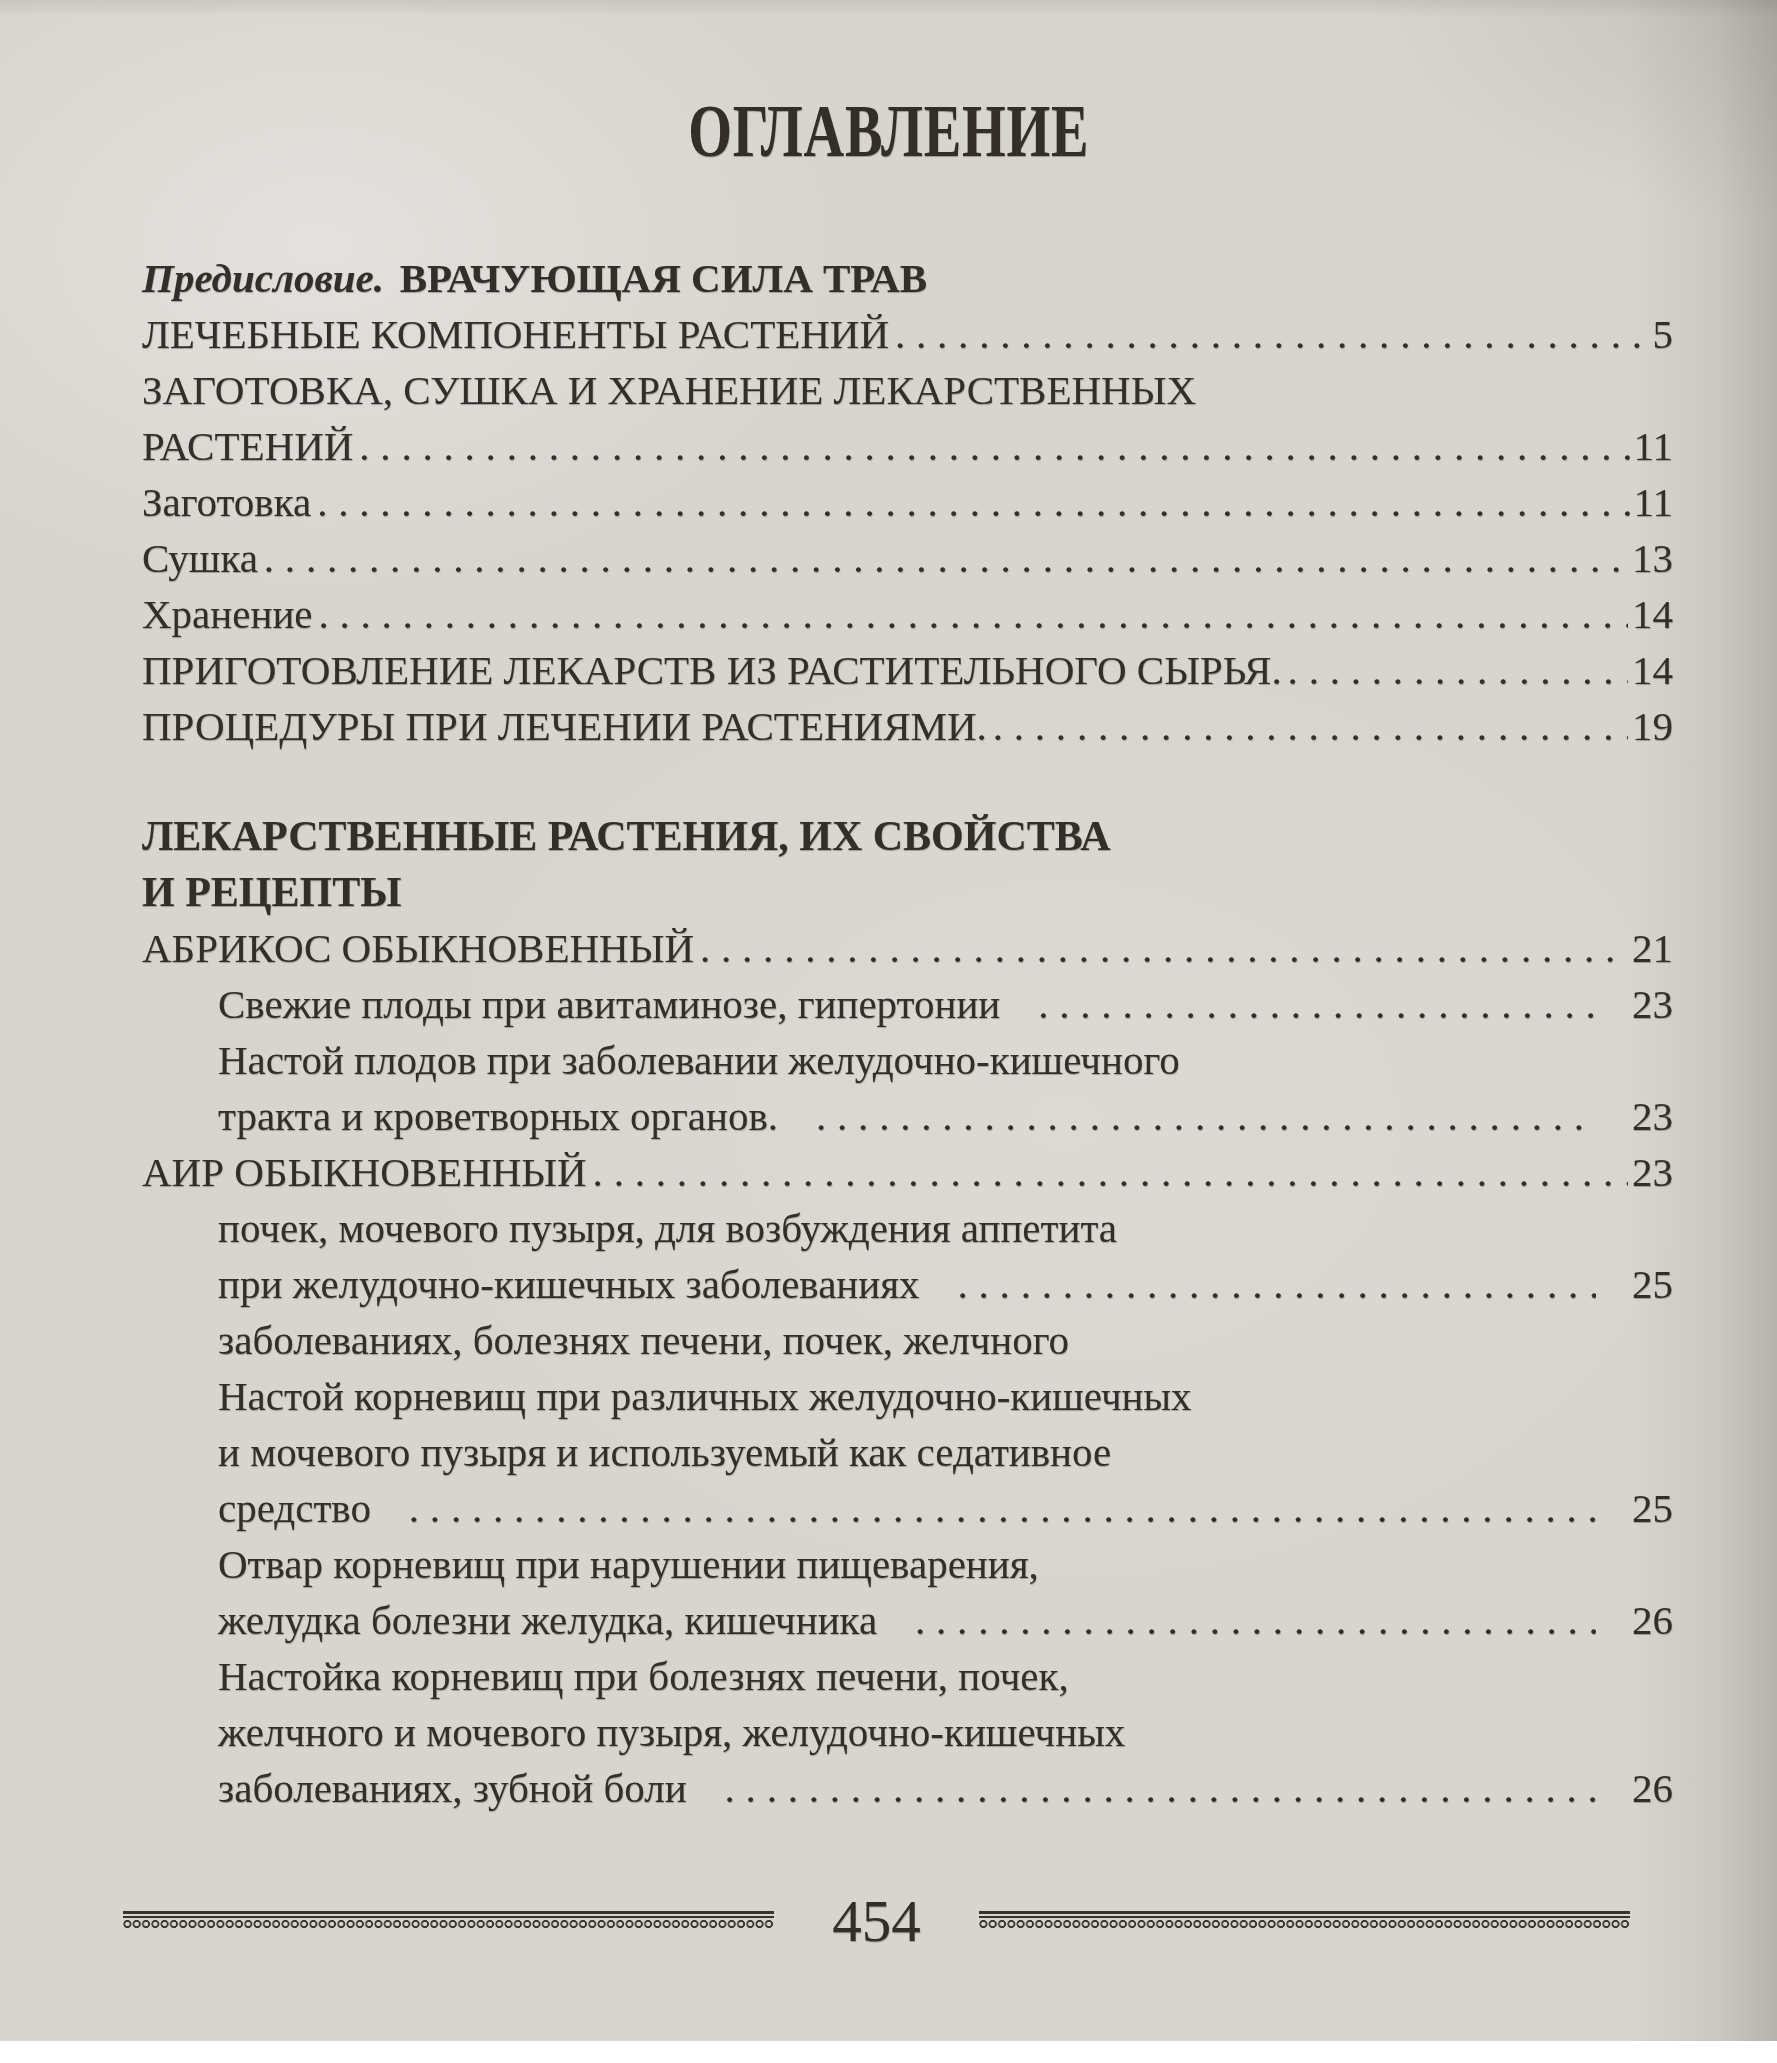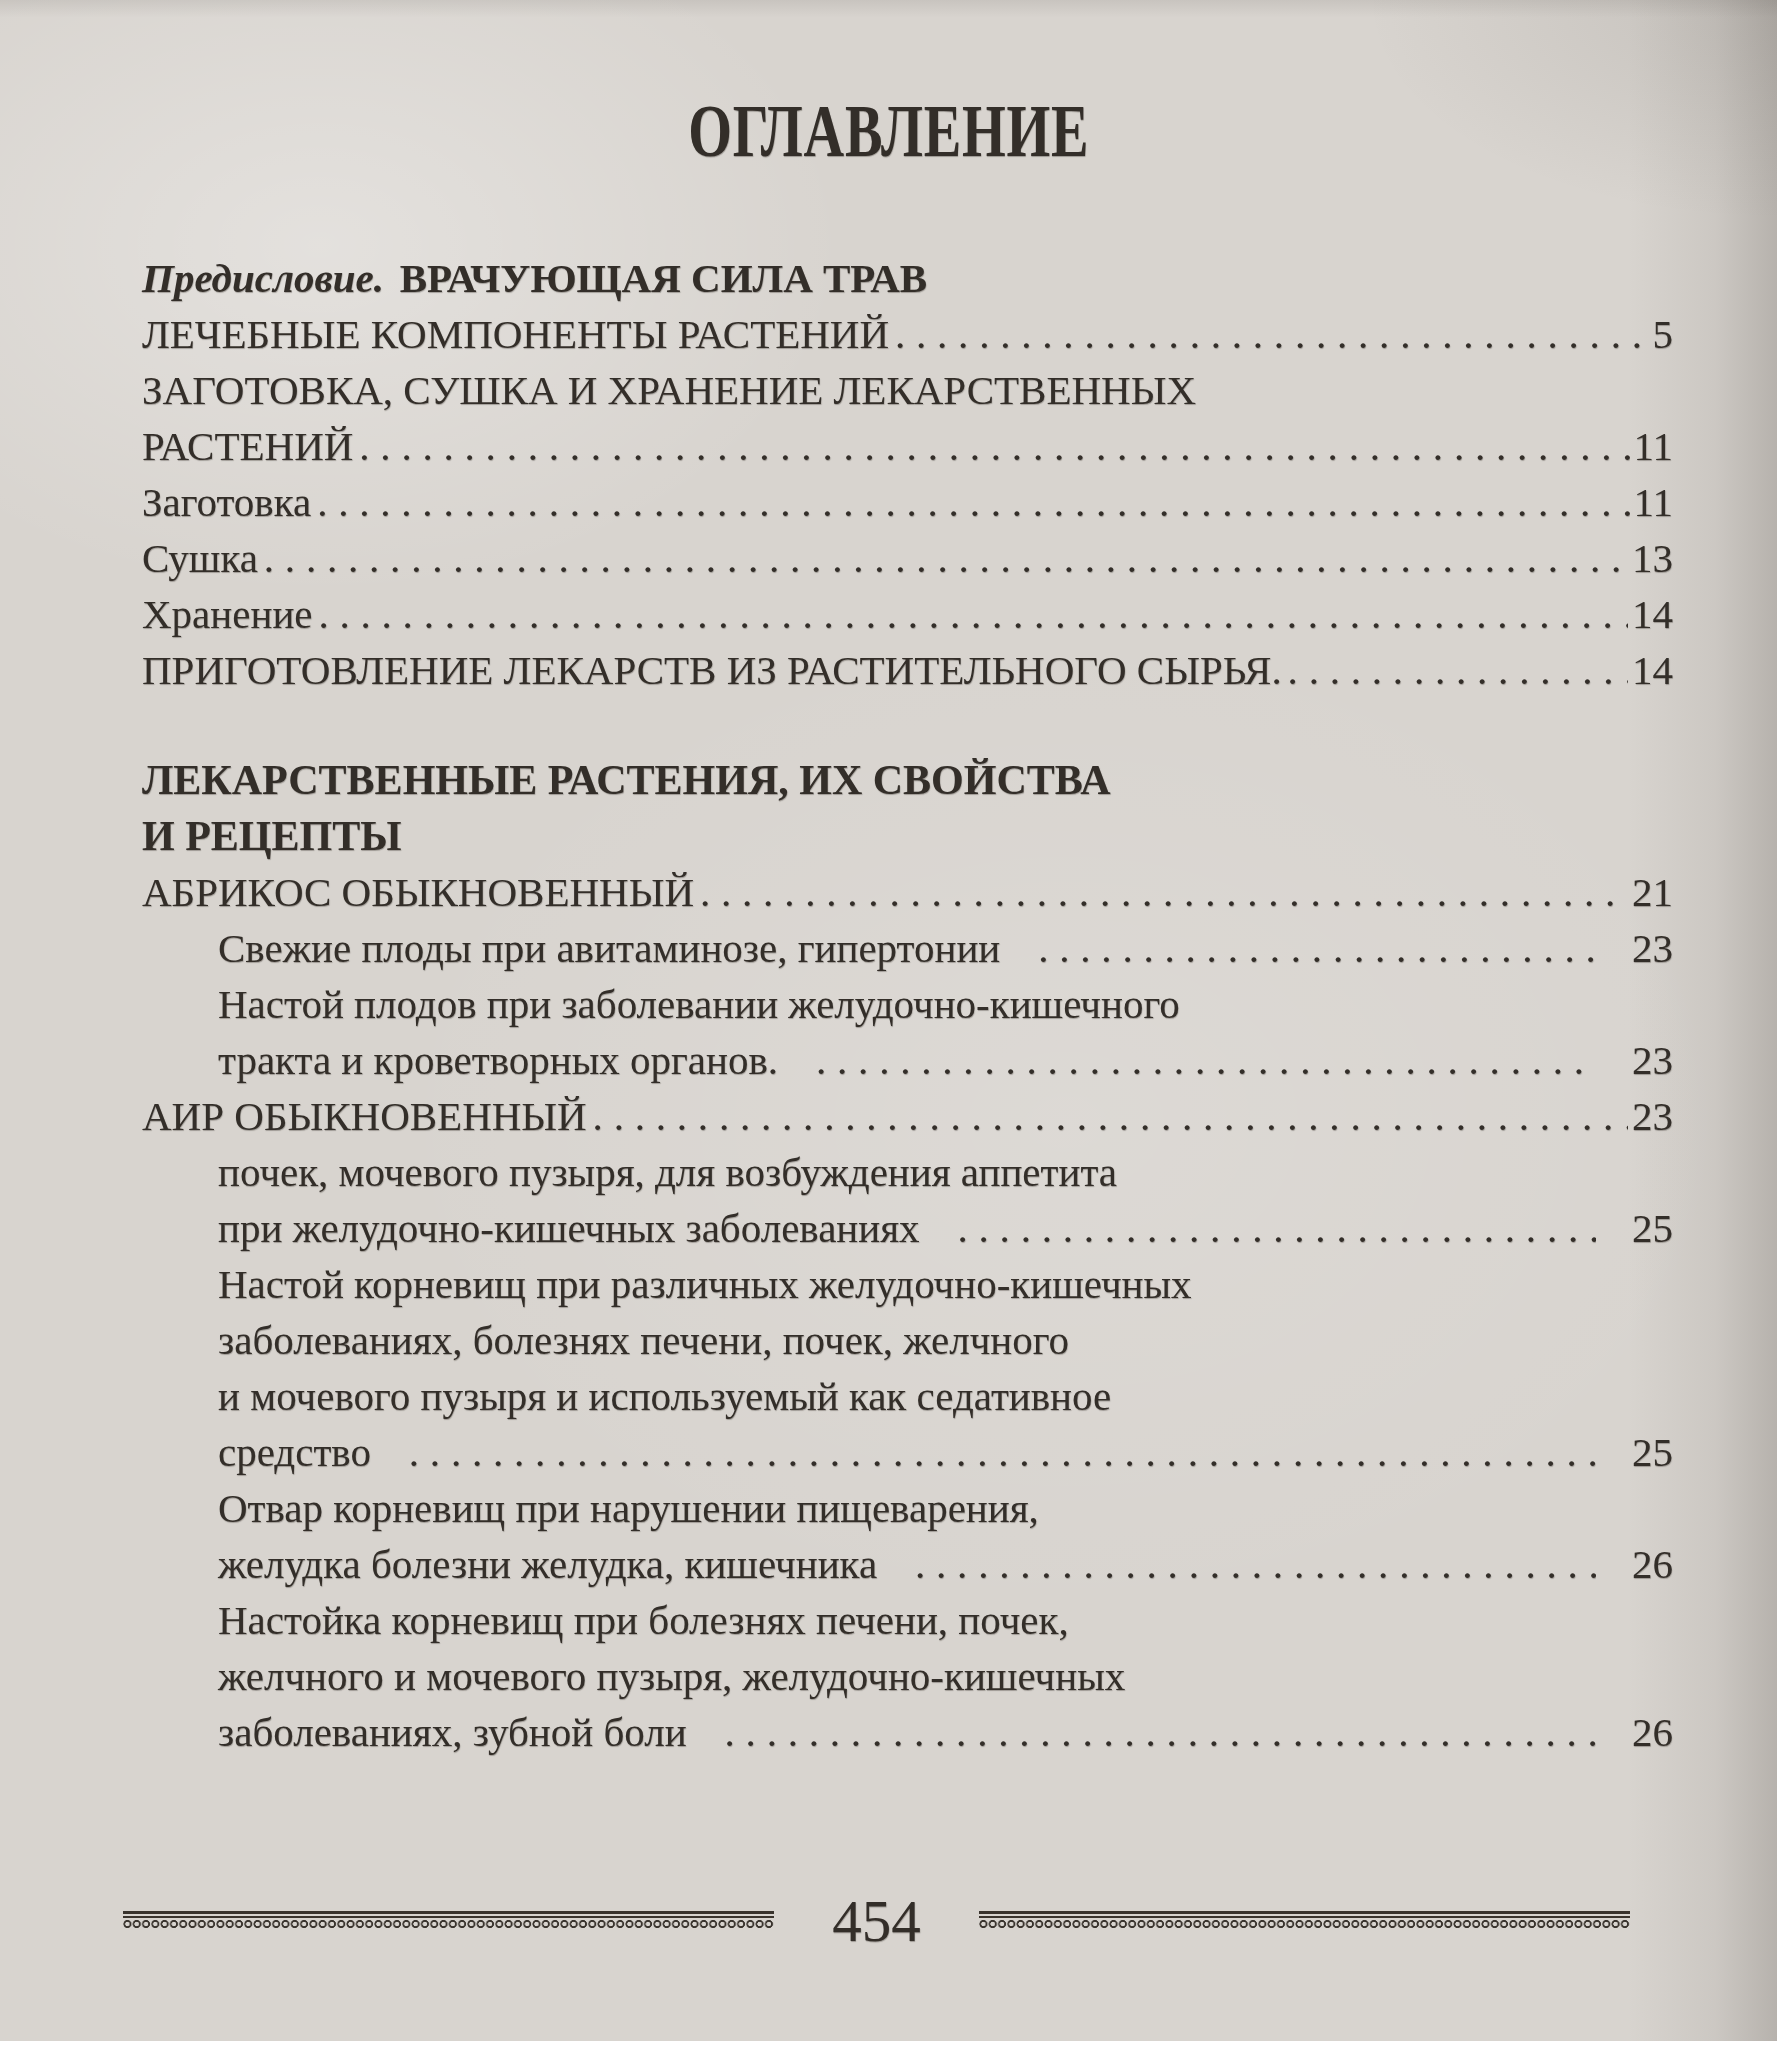--- a/index.html
+++ b/index.html
@@ -142,20 +142,26 @@
         <span class="text">Хранение</span>
         <span class="leader"></span>
         <span class="pagenum">14</span>
       </div>
       <div class="toc-line s-caps">
 
         <span class="text">ПРИГОТОВЛЕНИЕ ЛЕКАРСТВ ИЗ РАСТИТЕЛЬНОГО СЫРЬЯ.</span>
         <span class="leader"></span>
         <span class="pagenum">14</span>
       </div>
+      <div class="toc-line s-caps">
+
+        <span class="text">ПРОЦЕДУРЫ ПРИ ЛЕЧЕНИИ РАСТЕНИЯМИ.</span>
+        <span class="leader"></span>
+        <span class="pagenum">19</span>
+      </div>
       <div class="toc-line s-boldcaps gap">
 
         <span class="text">ЛЕКАРСТВЕННЫЕ РАСТЕНИЯ, ИХ СВОЙСТВА</span>
 
       </div>
       <div class="toc-line s-boldcaps">
 
         <span class="text">И РЕЦЕПТЫ</span>
 
       </div>
@@ -194,26 +200,26 @@
 
       </div>
       <div class="toc-line s-plain indent">
 
         <span class="text">при желудочно-кишечных заболеваниях</span>
         <span class="leader"></span>
         <span class="pagenum">25</span>
       </div>
       <div class="toc-line s-plain indent">
 
+        <span class="text">заболеваниях, болезнях печени, почек, желчного</span>
+
+      </div>
+      <div class="toc-line s-plain indent">
+
         <span class="text">Настой корневищ при различных желудочно-кишечных</span>
-
-      </div>
-      <div class="toc-line s-plain indent">
-
-        <span class="text">заболеваниях, болезнях печени, почек, желчного</span>
 
       </div>
       <div class="toc-line s-plain indent">
 
         <span class="text">и мочевого пузыря и используемый как седативное</span>
 
       </div>
       <div class="toc-line s-plain indent">
 
         <span class="text">средство</span>

